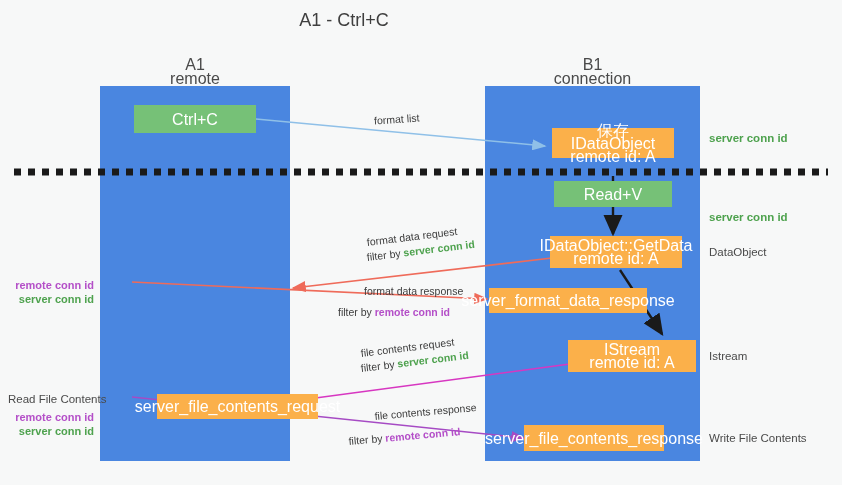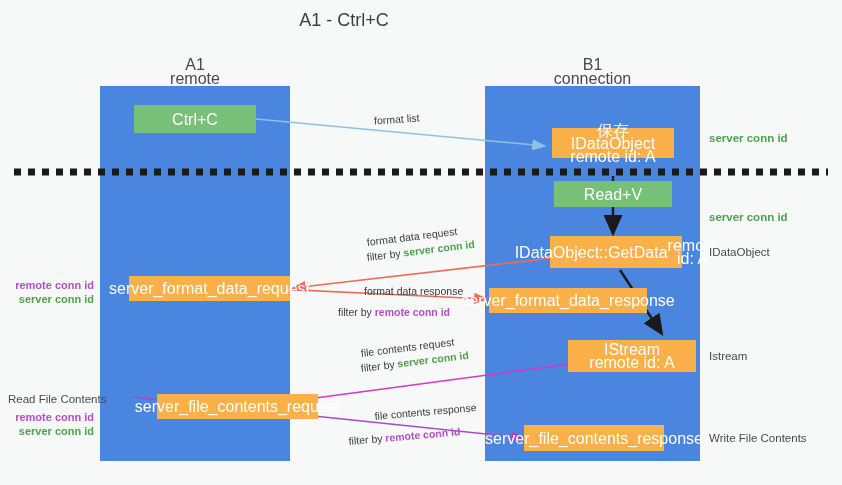--- a/index.html
+++ b/index.html
@@ -115,51 +115,48 @@
 
   <div class="abs box orange" style="left:552px;top:128px;width:122px;height:30px;flex-direction:column;">
     <span>保存IDataObject</span>
     <span>remote id: A</span>
   </div>
 
   <div class="abs box green" style="left:554px;top:181px;width:118px;height:26px;">
     <span>Read+V</span>
   </div>
 
-  <div class="abs box orange" style="left:550px;top:236px;width:132px;height:32px;flex-direction:row;">
+  <div class="abs box orange" style="left:550px;top:236px;width:132px;height:32px;flex-direction:column;">
     <span>IDataObject::GetData</span>
     <span>remote id: A</span>
   </div>
 
   <div class="abs box orange" style="left:568px;top:340px;width:128px;height:32px;flex-direction:column;">
     <span>IStream</span>
     <span>remote id: A</span>
   </div>
 
-  <div class="abs box orange" style="left:129px;top:276px;width:161px;height:25px;">
-    <span>server_format_data_request</span>
-  </div>
 
   <div class="abs box orange" style="left:489px;top:288px;width:158px;height:25px;">
     <span>server_format_data_response</span>
   </div>
 
   <div class="abs box orange" style="left:129px;top:394px;width:161px;height:25px;margin-left:28px;">
     <span>server_file_contents_request</span>
   </div>
 
   <div class="abs box orange" style="left:524px;top:425px;width:140px;height:26px;">
     <span>server_file_contents_response</span>
   </div>
 
   <div class="abs side-label green-txt" style="left:709px;top:131px;">server conn id</div>
 
   <div class="abs side-label green-txt" style="left:709px;top:210px;">server conn id</div>
 
-  <div class="abs side-label" style="left:709px;top:245px;">IDataObject</div>
+  <div class="abs side-label" style="left:709px;top:245px;">DataObject</div>
 
   <div class="abs side-label" style="left:709px;top:349px;">Istream</div>
 
   <div class="abs side-label" style="left:709px;top:431px;text-align:center;">Write File Contents</div>
 
   <div class="abs conn-block" style="left:0px;top:278px;width:94px;">
     <div class="purple-txt">remote conn id</div>
     <div class="green-txt">server conn id</div>
   </div>
 

